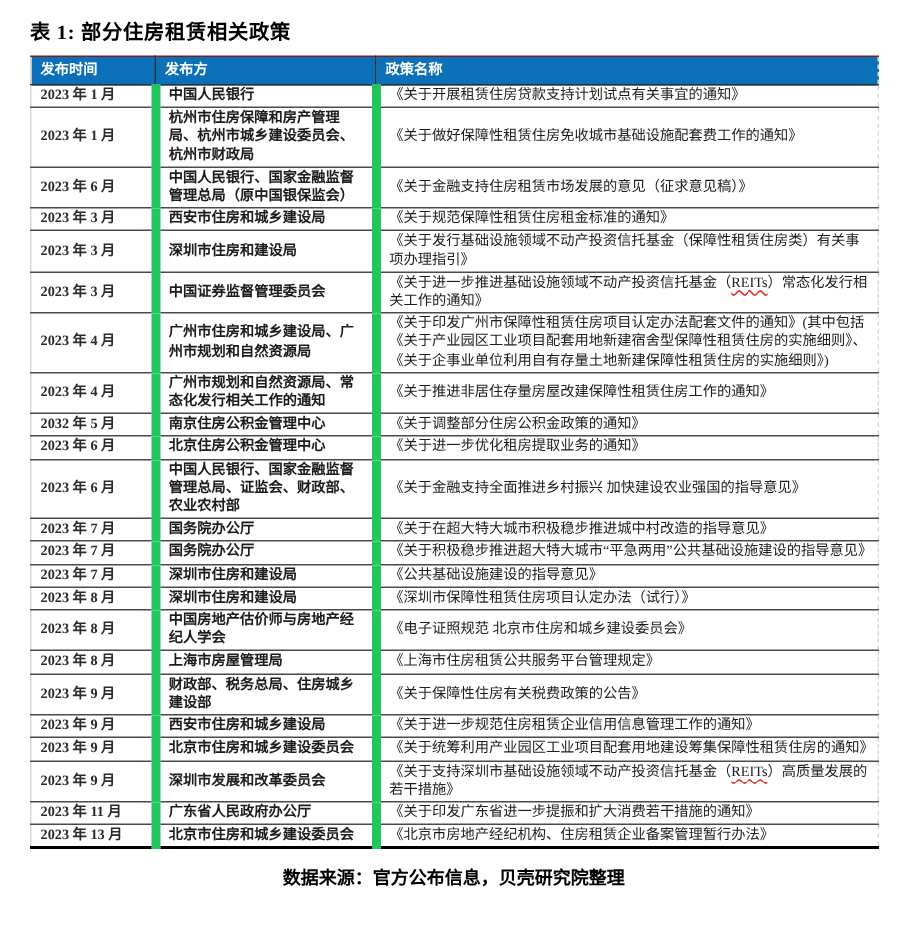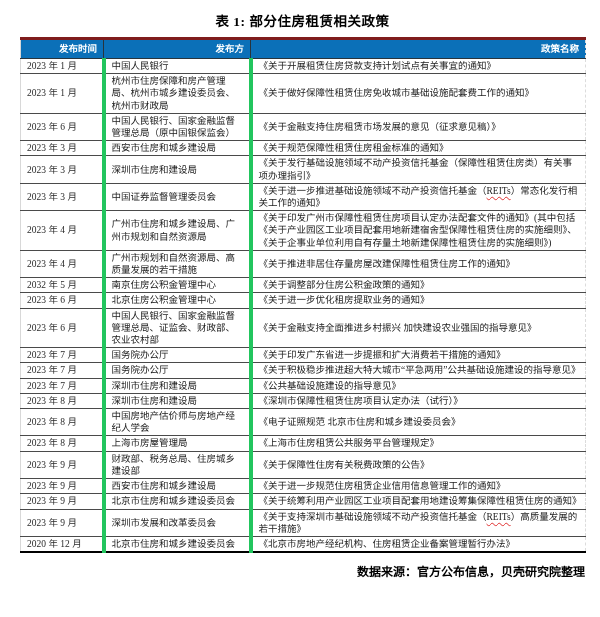--- a/index.html
+++ b/index.html
@@ -5,55 +5,55 @@
   :root { --header-bg: #0b70b8; --header-fg: #ffffff; --wavy: #e03131; }
   * { box-sizing: border-box; }
   html, body { margin: 0; padding: 0; }
   body {
     width: 600px; height: 617px; overflow: hidden;
     background: #ffffff; color: #1c1c1c;
     font-family: "Liberation Serif", "DejaVu Serif", serif;
   }
   .page { padding: 8px 15px 0 20px; }
   .title {
-    text-align: center; font-weight: bold; font-size: 13.5px;
+    text-align: left; font-weight: bold; font-size: 13.5px;
     color: #000; margin: 2px 0 7px 0; letter-spacing: 0.5px;
   }
   table.policy-table {
     width: 565px; border-collapse: collapse; table-layout: fixed;
     border-bottom: 2px solid #000;
     border-left: 1px solid #d8d8d8; border-right: 1px dashed #dcdcdc;
   }
   col.w-date { width: 83px; }
   col.w-pub  { width: 147px; }
   col.w-pol  { width: 335px; }
   thead th {
     background: var(--header-bg); color: var(--header-fg);
     font-weight: bold; font-size: 9.5px; line-height: 14px;
-    text-align: right; padding: 2px 6px;
-    border-top: 3px solid #7f1d1d; border-bottom: 1px solid #28343c;
+    text-align: left; padding: 2px 6px;
+    border-top: 1px solid #7f1d1d; border-bottom: 1px solid #28343c;
     border-right: 1px solid #28343c;
   }
   thead th:last-child { border-right: none; }
   tbody td {
     font-size: 9.5px; line-height: 12.2px;
     padding: 1px 6px; vertical-align: middle;
     border-top: 1px solid #4a4a4a;
     word-break: break-all;
   }
   tbody tr:first-child td { border-top: none; }
-  td.c-date, td.c-pub { border-right: 4px solid #22c55e; }
+  td.c-date, td.c-pub { border-right: 6px solid #22c55e; font-weight: bold; }
   td.c-date { color: #2a2a2a; }
   .wavy {
     text-decoration: underline; text-decoration-style: wavy;
     text-decoration-color: var(--wavy); text-decoration-thickness: 1px;
     text-underline-offset: 2px;
   }
   .footer {
-    width: 565px; text-align: right; font-weight: bold;
+    width: 565px; text-align: center; font-weight: bold;
     font-size: 12px; color: #000; margin-top: 9px;
   }
 </style>
 </head>
 <body>
 
 <div class="page">
   <div class="title">表 1: 部分住房租赁相关政策</div>
 
   <table class="policy-table">
@@ -107,21 +107,21 @@
   </tr>
 
   <tr>
     <td class="c-date">2023 年 4 月</td>
     <td class="c-pub">广州市住房和城乡建设局、广州市规划和自然资源局</td>
     <td class="c-policy">《关于印发广州市保障性租赁住房项目认定办法配套文件的通知》(其中包括《关于产业园区工业项目配套用地新建宿舍型保障性租赁住房的实施细则》、《关于企事业单位利用自有存量土地新建保障性租赁住房的实施细则》)</td>
   </tr>
 
   <tr>
     <td class="c-date">2023 年 4 月</td>
-    <td class="c-pub">广州市规划和自然资源局、高质量发展的若干措施</td>
+    <td class="c-pub">广州市规划和自然资源局、常态化发行相关工作的通知</td>
     <td class="c-policy">《关于推进非居住存量房屋改建保障性租赁住房工作的通知》</td>
   </tr>
 
   <tr>
     <td class="c-date">2032 年 5 月</td>
     <td class="c-pub">南京住房公积金管理中心</td>
     <td class="c-policy">《关于调整部分住房公积金政策的通知》</td>
   </tr>
 
   <tr>
@@ -132,21 +132,21 @@
 
   <tr>
     <td class="c-date">2023 年 6 月</td>
     <td class="c-pub">中国人民银行、国家金融监督管理总局、证监会、财政部、农业农村部</td>
     <td class="c-policy">《关于金融支持全面推进乡村振兴 加快建设农业强国的指导意见》</td>
   </tr>
 
   <tr>
     <td class="c-date">2023 年 7 月</td>
     <td class="c-pub">国务院办公厅</td>
-    <td class="c-policy">《关于印发广东省进一步提振和扩大消费若干措施的通知》</td>
+    <td class="c-policy">《关于在超大特大城市积极稳步推进城中村改造的指导意见》</td>
   </tr>
 
   <tr>
     <td class="c-date">2023 年 7 月</td>
     <td class="c-pub">国务院办公厅</td>
     <td class="c-policy">《关于积极稳步推进超大特大城市“平急两用”公共基础设施建设的指导意见》</td>
   </tr>
 
   <tr>
     <td class="c-date">2023 年 7 月</td>
@@ -190,23 +190,28 @@
     <td class="c-policy">《关于统筹利用产业园区工业项目配套用地建设筹集保障性租赁住房的通知》</td>
   </tr>
 
   <tr>
     <td class="c-date">2023 年 9 月</td>
     <td class="c-pub">深圳市发展和改革委员会</td>
     <td class="c-policy">《关于支持深圳市基础设施领域不动产投资信托基金（<span class="wavy">REITs</span>）高质量发展的若干措施》</td>
   </tr>
 
 
-
-  <tr>
-    <td class="c-date">2020 年 12 月</td>
+  <tr>
+    <td class="c-date">2023 年 11 月</td>
+    <td class="c-pub">广东省人民政府办公厅</td>
+    <td class="c-policy">《关于印发广东省进一步提振和扩大消费若干措施的通知》</td>
+  </tr>
+
+  <tr>
+    <td class="c-date">2023 年 13 月</td>
     <td class="c-pub">北京市住房和城乡建设委员会</td>
     <td class="c-policy">《北京市房地产经纪机构、住房租赁企业备案管理暂行办法》</td>
   </tr>
 </tbody>
   </table>
 
   <div class="footer">数据来源：官方公布信息，贝壳研究院整理</div>
 </div>
 
 </body></html>

